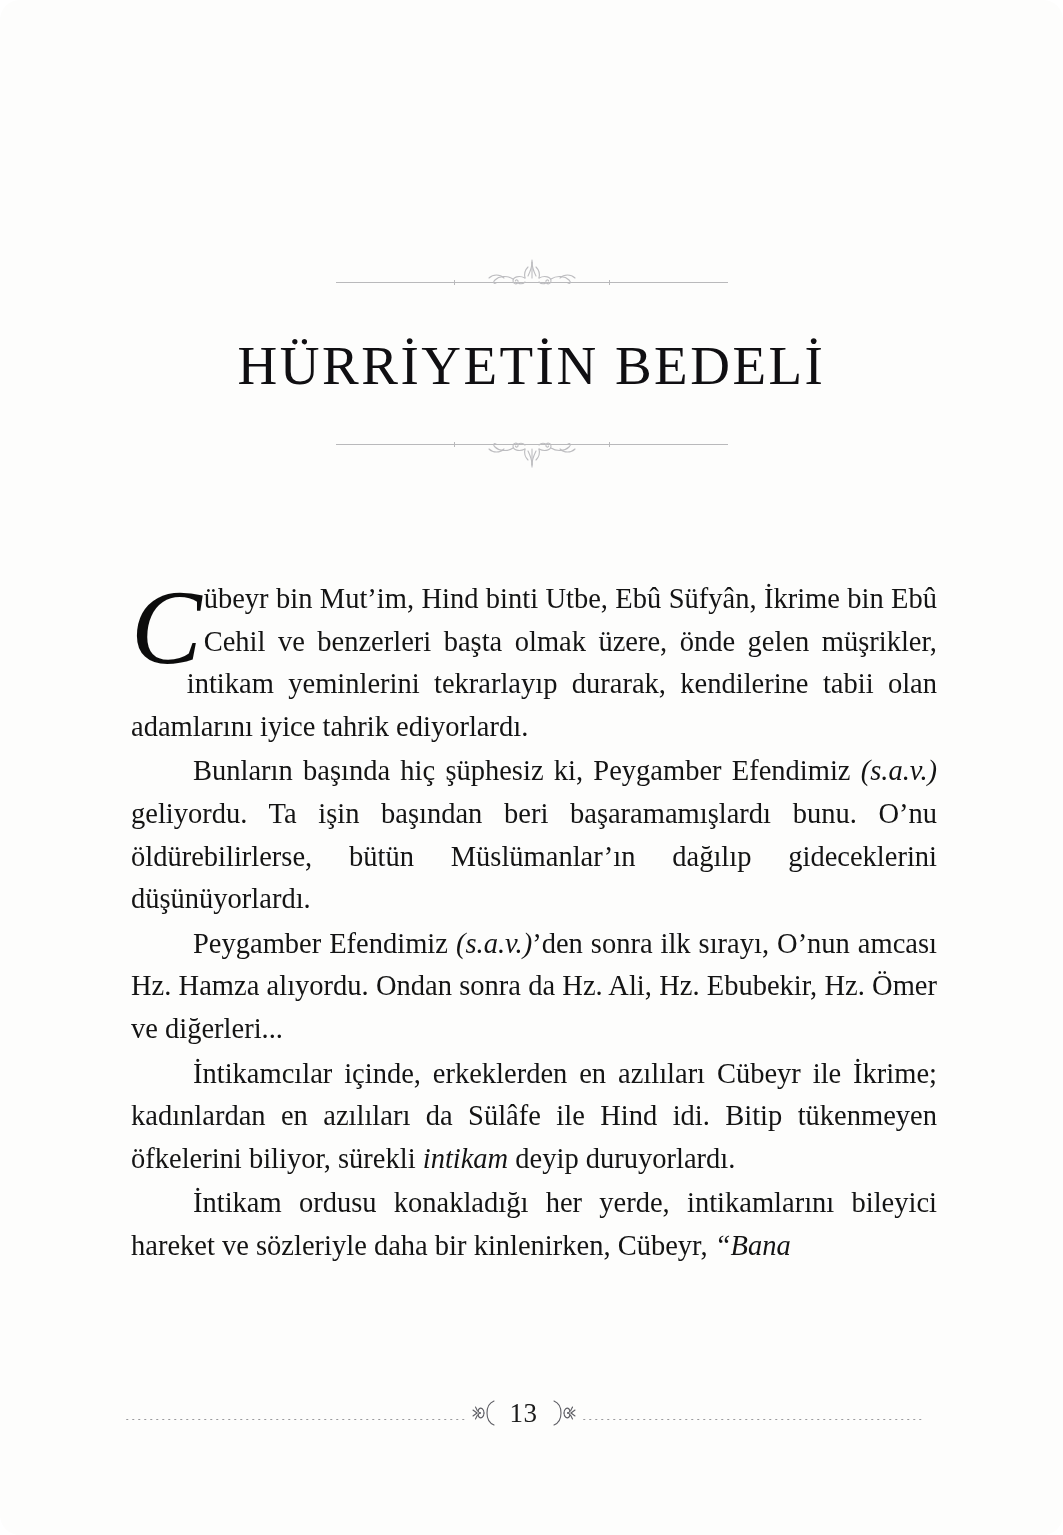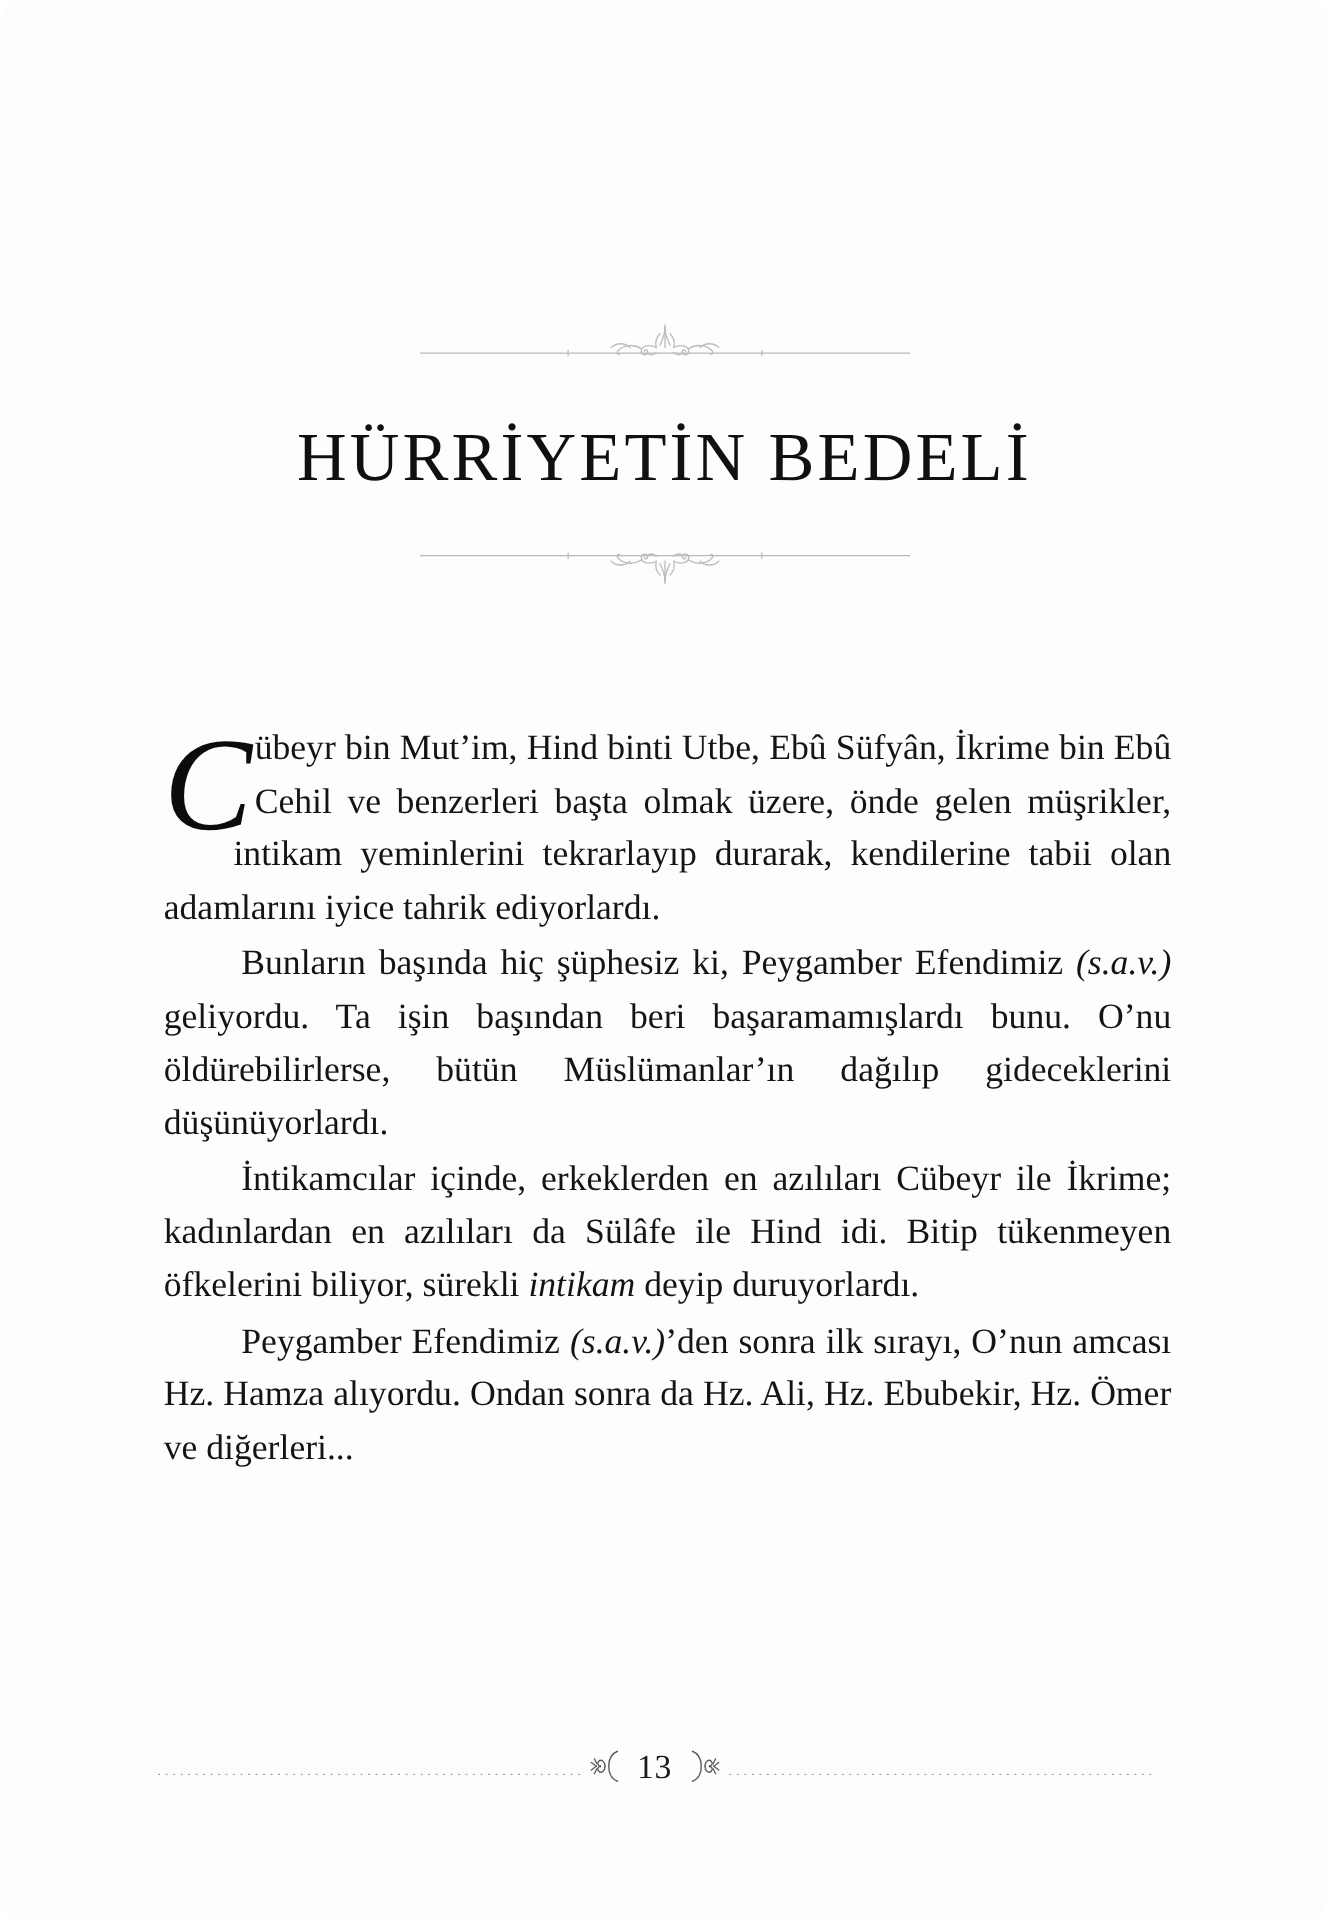--- a/index.html
+++ b/index.html
@@ -216,24 +216,25 @@
 
   <div class="body-col">
 
     <p class="para-dropcap">
       <span class="dropcap">C</span><span>übeyr bin Mut’im, Hind binti Utbe, Ebû Süfyân, İkrime bin Ebû Cehil ve benzerleri başta olmak üzere, önde gelen müşrikler, intikam yeminlerini tekrarlayıp durarak, kendilerine tabii olan adamlarını iyice tahrik ediyorlardı.</span>
     </p>
 
 
     <p class="indent"><span>Bunların başında hiç şüphesiz ki, Peygamber Efendimiz </span><em>(s.a.v.)</em><span> geliyordu. Ta işin başından beri başaramamışlardı bunu. O’nu öldürebilirlerse, bütün Müslümanlar’ın dağılıp gideceklerini düşünüyorlardı.</span></p>
 
+    <p class="indent"><span>Peygamber Efendimiz </span><em>(s.a.v.)</em><span>’den sonra ilk sırayı, O’nun amcası Hz. Hamza alıyordu. Ondan sonra da Hz. Ali, Hz. Ebubekir, Hz. Ömer ve diğerleri...</span></p>
+
     <p class="indent"><span>İntikamcılar içinde, erkeklerden en azılıları Cübeyr ile İkrime; kadınlardan en azılıları da Sülâfe ile Hind idi. Bitip tükenmeyen öfkelerini biliyor, sürekli </span><em>intikam</em><span> deyip duruyorlardı.</span></p>
 
-    <p class="indent"><span>Peygamber Efendimiz </span><em>(s.a.v.)</em><span>’den sonra ilk sırayı, O’nun amcası Hz. Hamza alıyordu. Ondan sonra da Hz. Ali, Hz. Ebubekir, Hz. Ömer ve diğerleri...</span></p>
-
+    <p class="indent"><span>İntikam ordusu konakladığı her yerde, intikamlarını bileyici hareket ve sözleriyle daha bir kinlenirken, Cübeyr, </span><em>“Bana</em><span></span></p>
 
   </div>
 
   <div class="footer">
     <div class="dots"></div>
 
     <div class="page-cluster">
       <span class="brace left">
         <svg viewBox="0 0 26 30" width="26" height="30" xmlns="http://www.w3.org/2000/svg">
           <g fill="none" stroke="#5d5d63" stroke-width="1.1" stroke-linecap="round">

